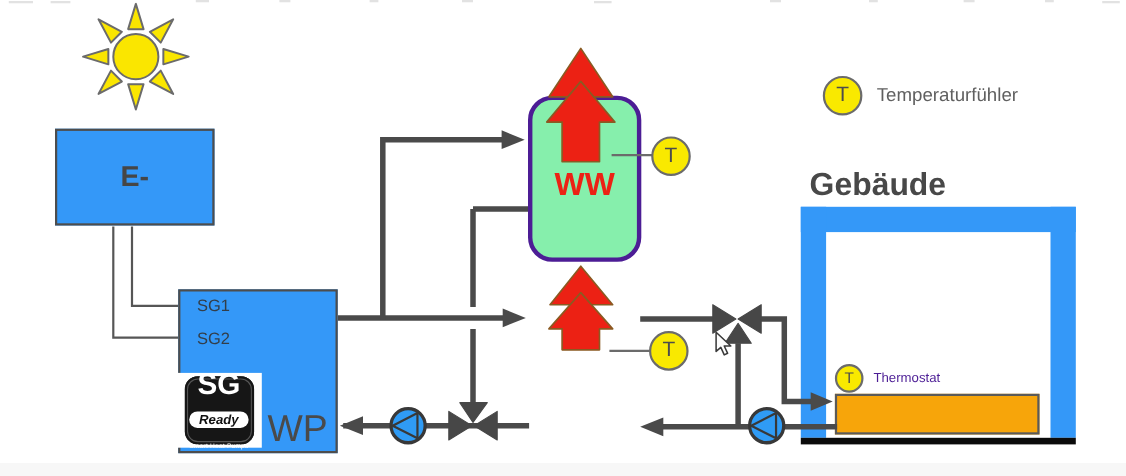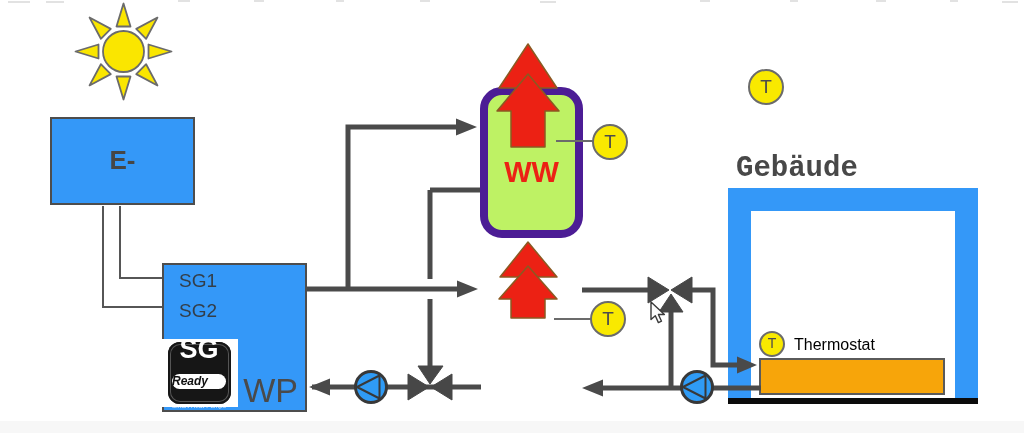--- a/index.html
+++ b/index.html
@@ -14,62 +14,62 @@
   .box-layer{z-index:2;}
   #layer-symbols{z-index:3;}
   .top-layer{z-index:4;}
 
   
   .blue-box{background:#3498F8;border:2px solid #4d4d4d;box-sizing:border-box;}
   #e-manager{left:50px;top:117px;width:145px;height:88px;
     display:flex;flex-direction:column;align-items:center;justify-content:center;
     color:#464646;font-weight:bold;font-size:26px;line-height:1.15;text-align:center;}
   #wp-box{left:162px;top:263px;width:145px;height:149px;}
-  .sg-port{position:absolute;left:15px;color:#333E49;font-size:19px;}
+  .sg-port{position:absolute;left:15px;color:#333E49;font-size:15px;}
   #sg1{top:5px;} #sg2{top:35px;}
   #wp-label{position:absolute;right:7px;bottom:0px;color:#4a4a4a;font-weight:normal;font-size:34px;}
 
   
   #sg-logo{position:absolute;left:-4px;bottom:3px;width:78px;height:68px;background:#fff;
     display:flex;align-items:center;justify-content:center;}
   #sg-logo-inner{width:63px;height:62px;background:#161616;border-radius:12px;
     box-shadow:inset 0 0 0 2px #161616, inset 0 0 0 3px #555;
     display:flex;flex-direction:column;align-items:center;justify-content:center;gap:12px;}
   #sg-logo-sg{color:#fff;font-weight:bold;font-size:27px;line-height:0.9;letter-spacing:0px;}
-  #sg-logo-pill{margin-top:1px;background:#fff;border-radius:8px;width:54px;text-align:left;
+  #sg-logo-pill{margin-top:1px;background:#fff;border-radius:8px;width:54px;text-align:center;
     font-style:italic;font-weight:bold;font-size:12px;color:#111;line-height:15px;}
   #sg-logo-sub{margin-top:2px;color:#fff;font-size:6px;letter-spacing:0.2px;white-space:nowrap;}
 
   
-  .tank{background:#bef264;border:8px solid #4c1d95;border-radius:22px;box-sizing:border-box;}
+  .tank{background:#86efac;border:4px solid #4c1d95;border-radius:22px;box-sizing:border-box;}
   #ww-tank{left:480px;top:87px;width:103px;height:151px;}
   #sp-tank{left:478px;top:258px;width:102px;height:152px;}
   .tank-label{position:absolute;left:0;right:0;text-align:center;font-weight:bold;font-size:29px;}
   #ww-label{top:61px;color:#EC2114;}
   #sp-label{top:61px;color:#4a4a4a;}
 
   
   #building{left:728px;top:188px;width:250px;height:210px;box-sizing:border-box;
     border:23px solid #3498F8;border-bottom:none;}
   #building-floor{left:728px;top:398px;width:250px;height:6px;background:#0b0b0b;}
   #radiator{left:759px;top:358px;width:186px;height:37px;background:#F7A50A;
     border:2px solid #5a5a5a;box-sizing:border-box;}
-  #building-title{left:736px;top:152px;color:#484848;font-weight:bold;font-size:29px;font-family:Liberation Mono, monospace;}
+  #building-title{left:736px;top:152px;color:#484848;font-weight:bold;font-size:29px;}
 
   
   .t-circle{background:#F9E900;border:2px solid #6b6b6b;border-radius:50%;box-sizing:border-box;
     text-align:center;color:#4c4c4c;font-weight:500;}
   .t-big{width:36px;height:36px;line-height:31px;font-size:19px;}
   #legend-circle{left:748px;top:69px;}
   #ww-sensor{left:592px;top:124px;}
   #sp-sensor{left:590px;top:301px;}
   #thermostat-circle{left:759px;top:331px;width:26px;height:26px;line-height:21px;font-size:14px;}
 
   #legend-label{left:797px;top:77px;font-size:17px;color:#606060;}
-  #thermostat-label{left:794px;top:336px;font-size:16px;color:#000000;}
+  #thermostat-label{left:794px;top:336px;font-size:12px;color:#4c1d95;}
 
   #bottom-strip{left:0;top:421px;width:1024px;height:12px;background:#f7f7f7;}
 </style>
 </head>
 <body>
 
 <div id="stage">
 
   <svg id="layer-pipes" width="1024" height="433" viewBox="0 0 1024 433">
 
@@ -179,20 +179,21 @@
 
     <g stroke="#6b6b6b" stroke-width="2">
       <path d="M556,141 H593"></path>
       <path d="M554,319 H591"></path>
     </g>
 
     <path d="M651,302 l0,17.5 l4.3,-3.7 l3.1,6.8 l3.1,-1.4 l-3.1,-6.7 l6,0 Z" fill="#fdfdfd" stroke="#3a3a3a" stroke-width="1.4" stroke-linejoin="round"></path>
   </svg>
 
   <div class="top-layer abs t-circle t-big" id="legend-circle">T</div>
+  <div class="top-layer abs" id="legend-label">Temperaturfühler</div>
 
   <div class="top-layer abs t-circle t-big" id="ww-sensor">T</div>
   <div class="top-layer abs t-circle t-big" id="sp-sensor">T</div>
 
   <div class="top-layer abs t-circle" id="thermostat-circle">T</div>
   <div class="top-layer abs" id="thermostat-label">Thermostat</div>
 
   <div class="abs" id="bottom-strip"></div>
 </div>
 

